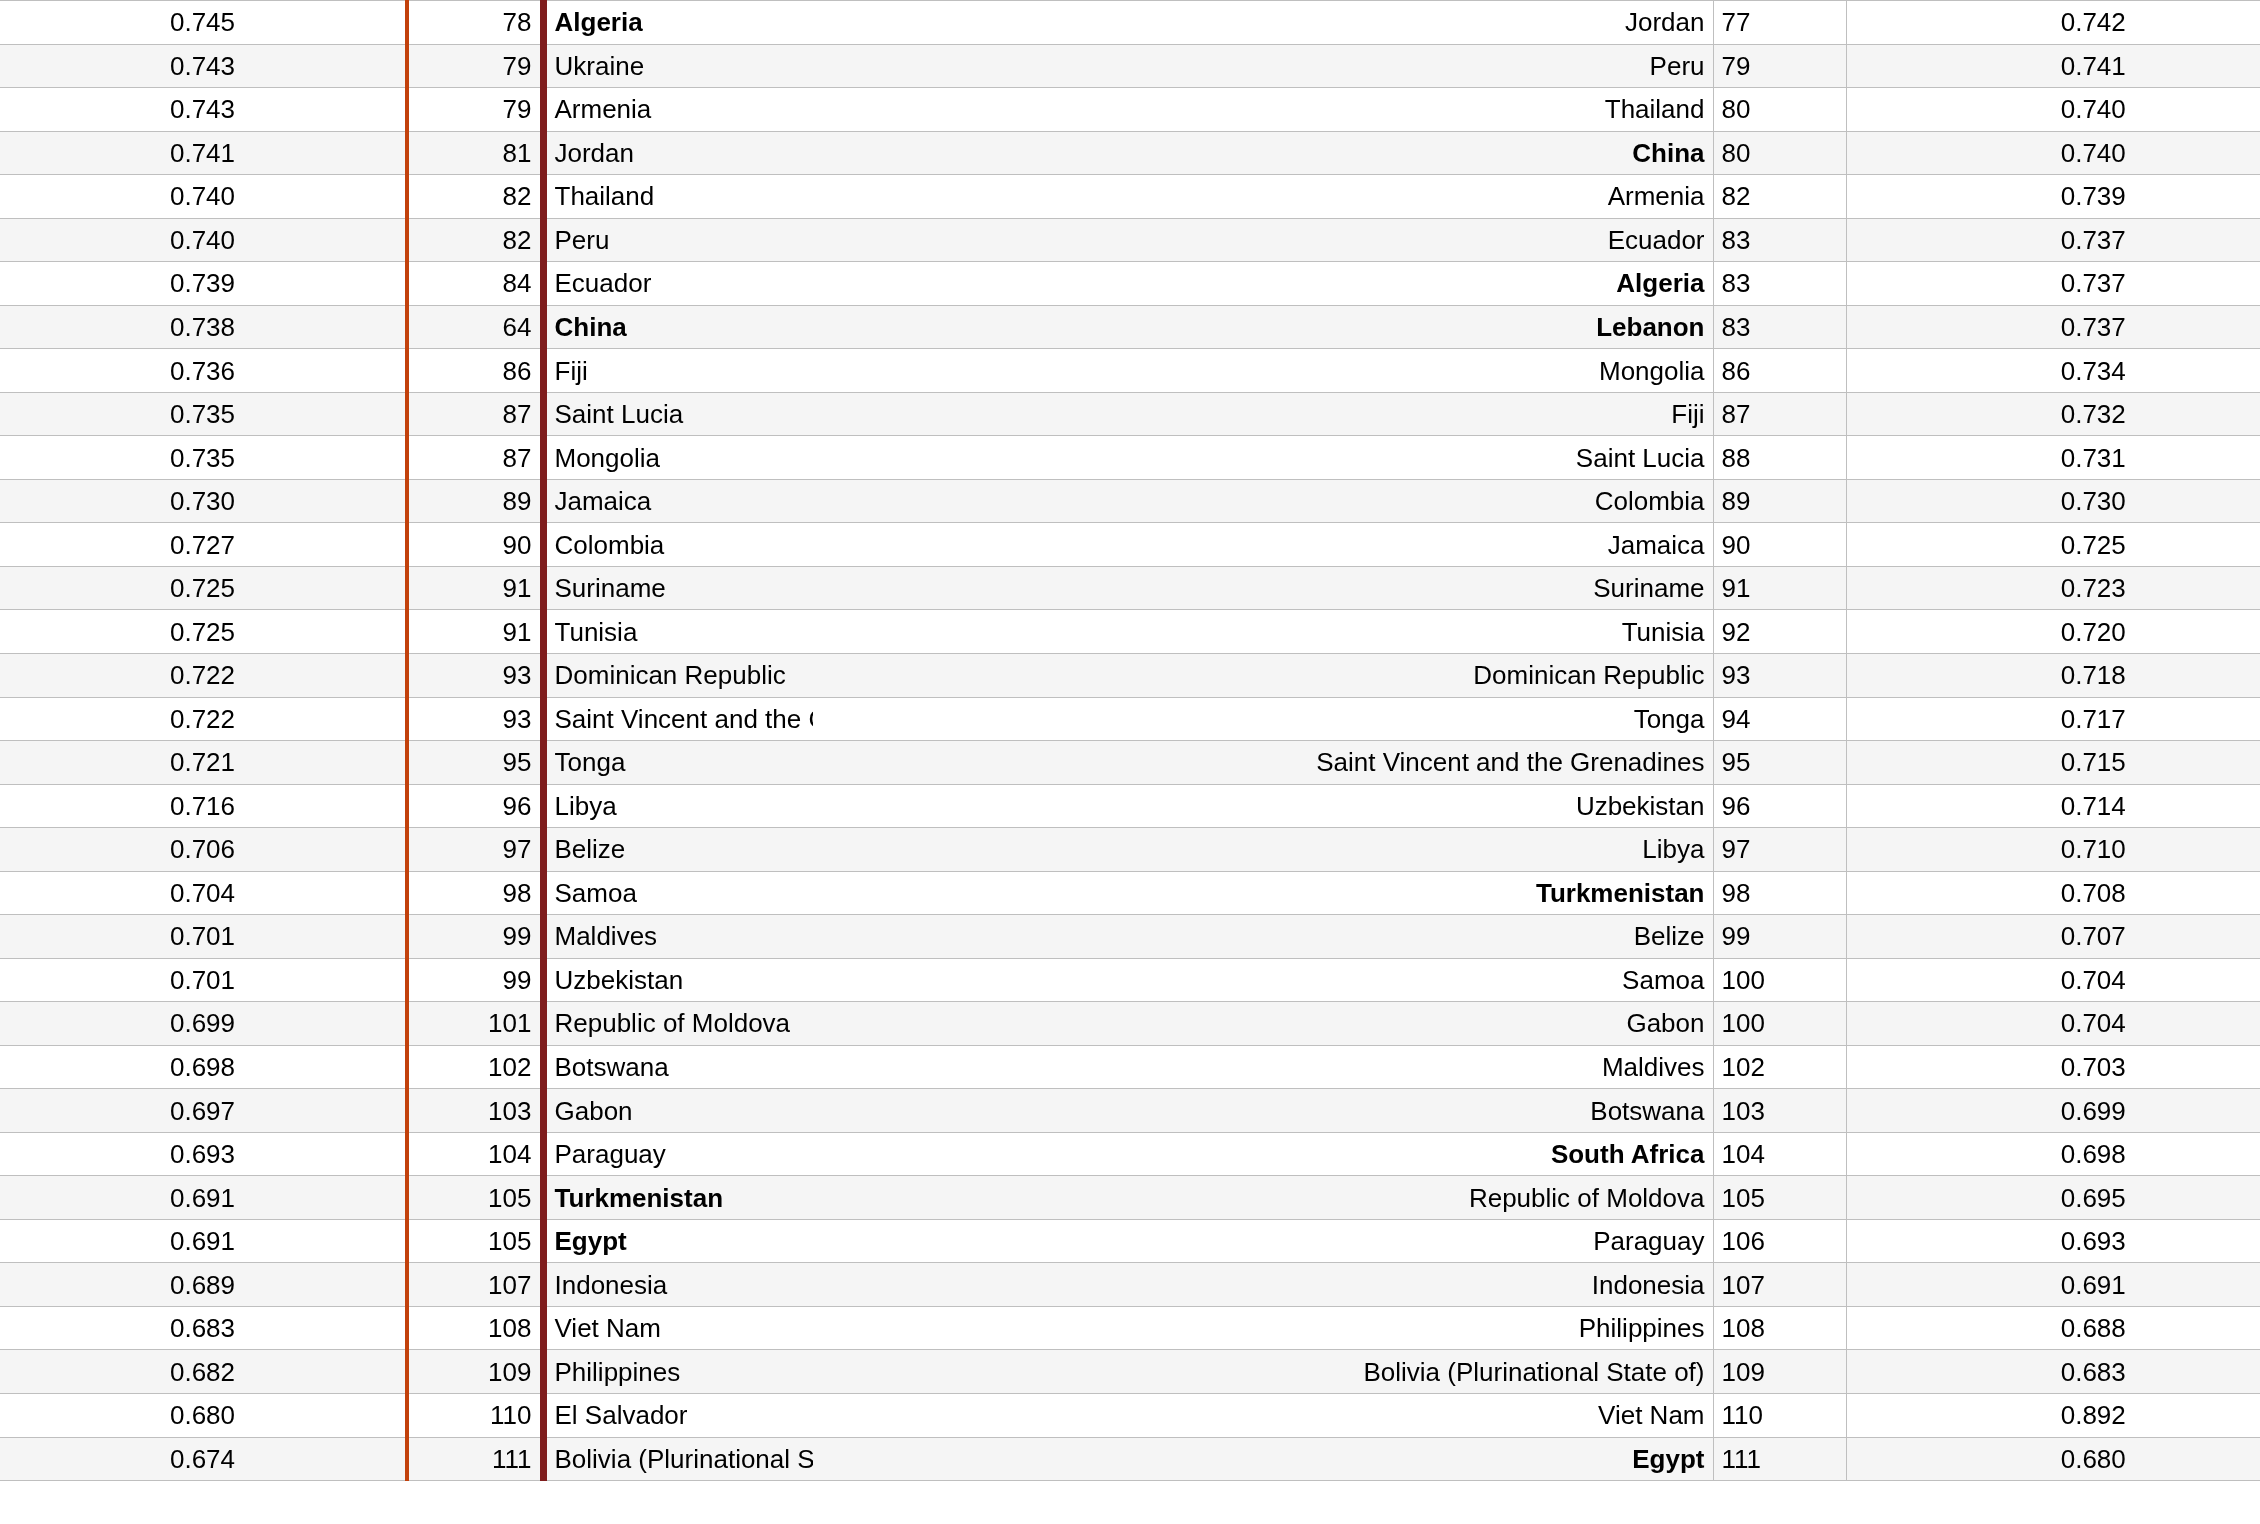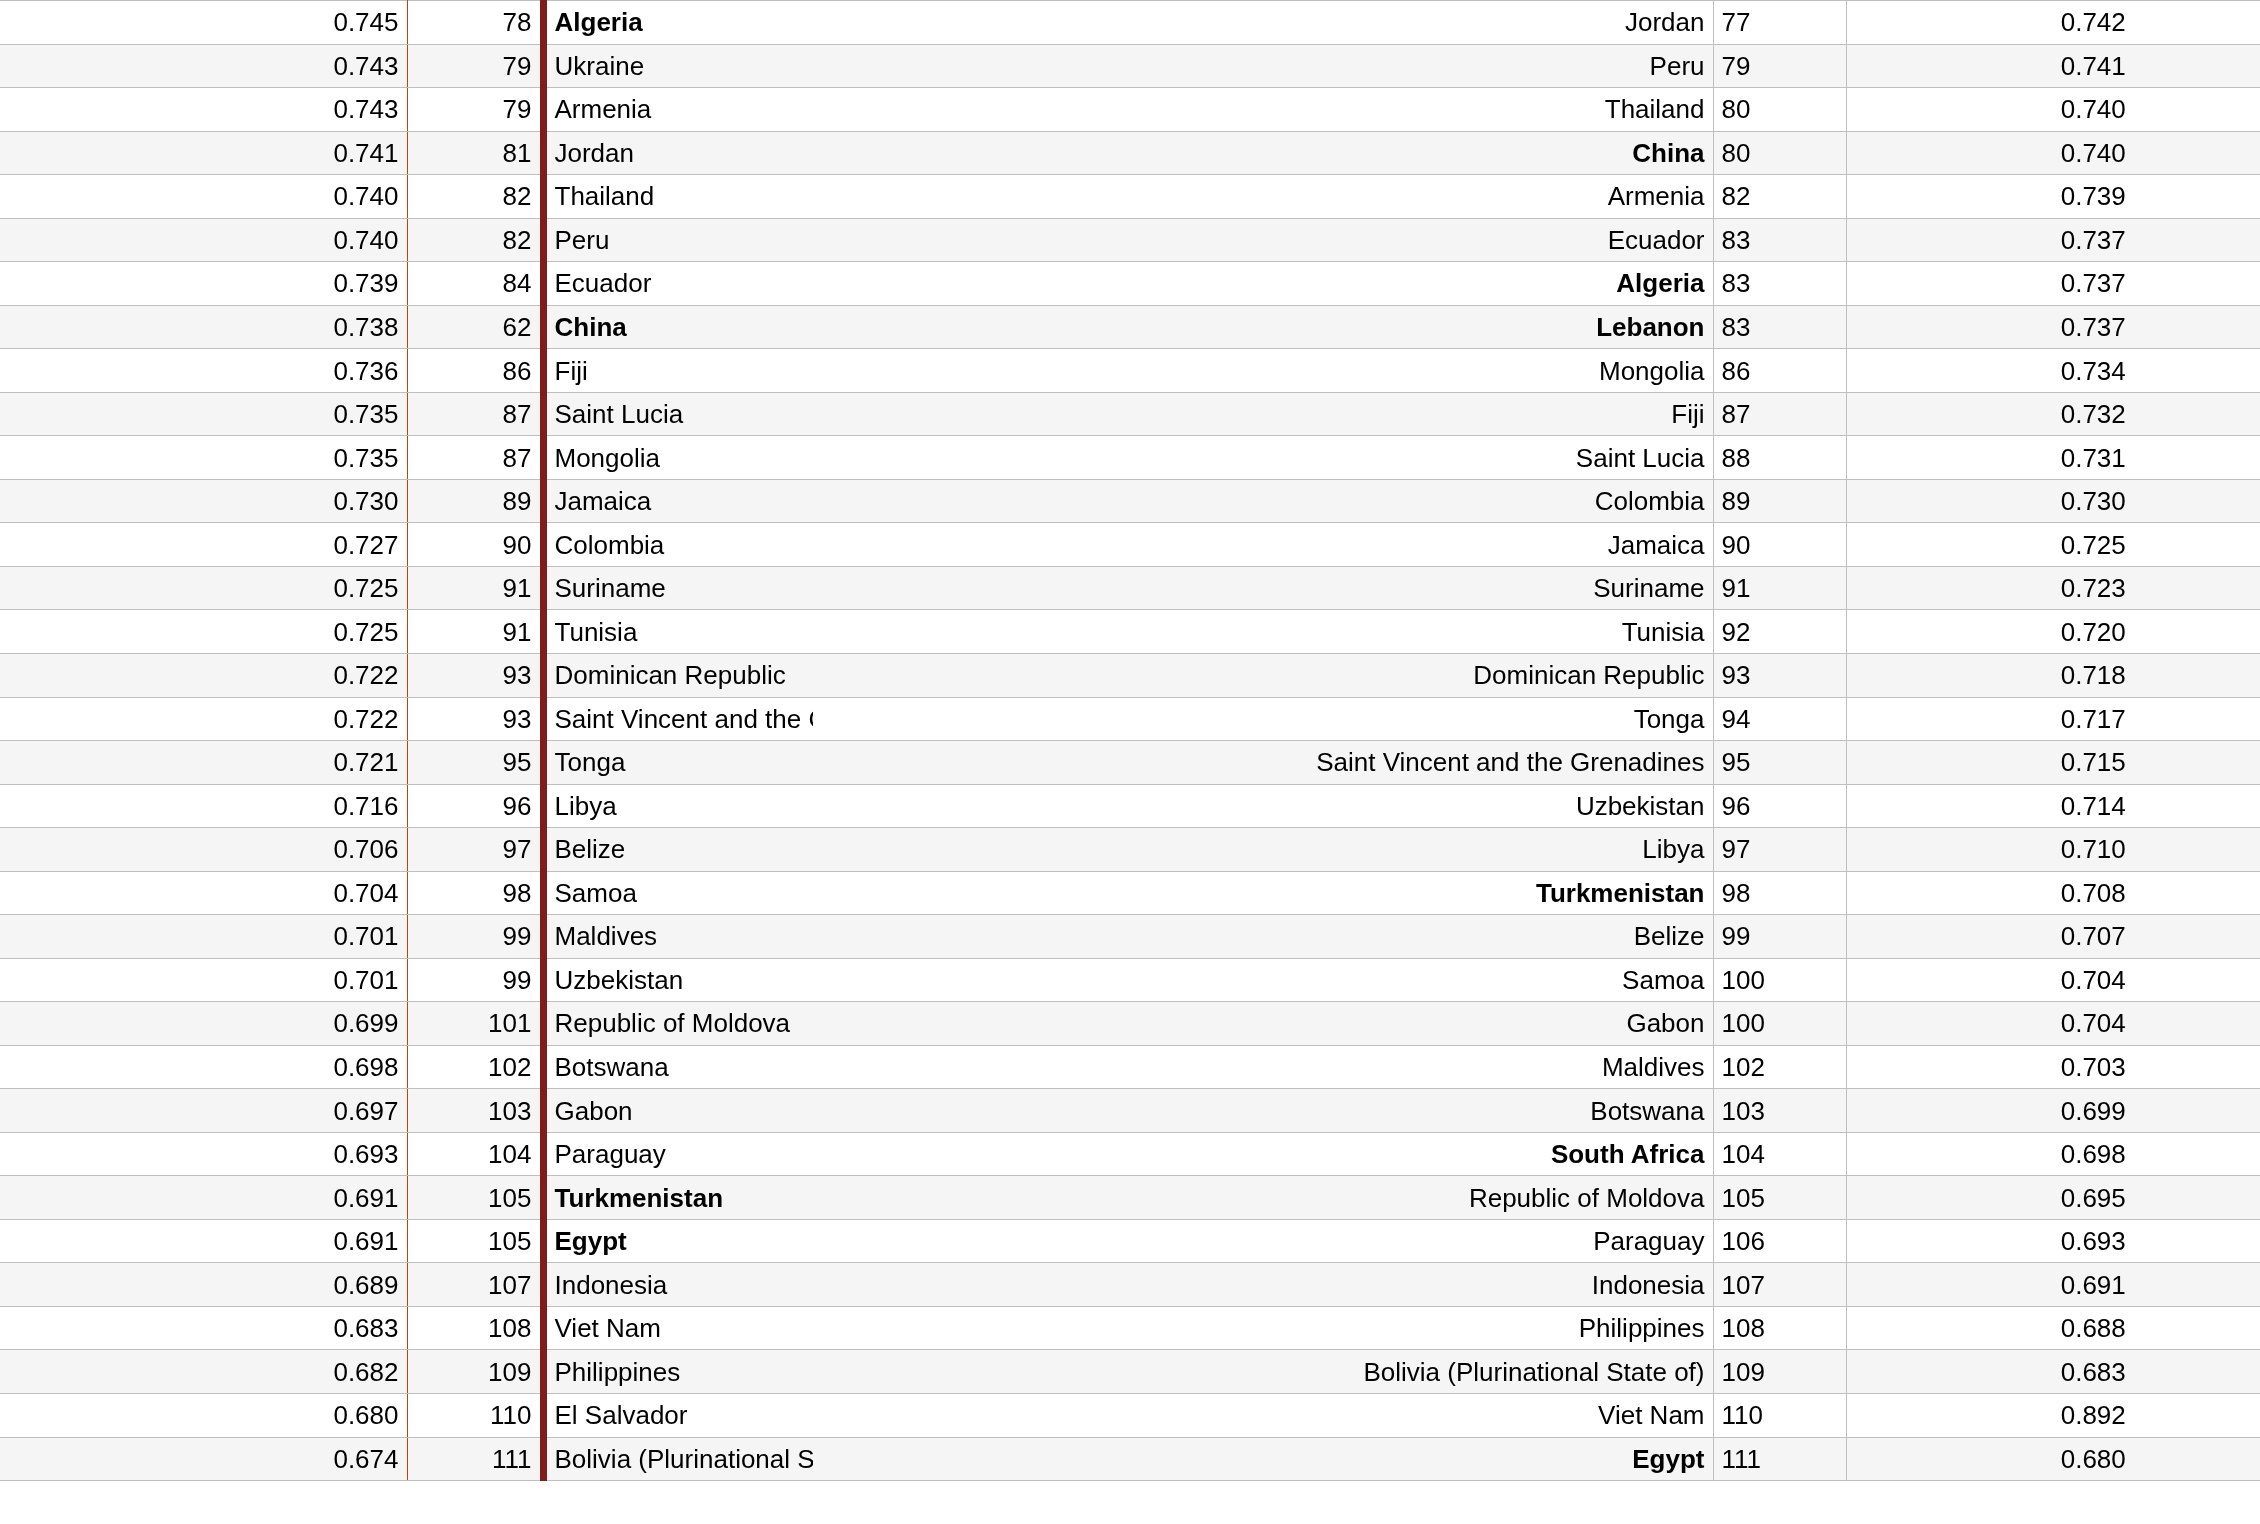--- a/index.html
+++ b/index.html
@@ -38,23 +38,23 @@
     box-sizing: border-box;
   }
 
   
   #table-root tr.odd  td { background: #ffffff; }
   #table-root tr.even td { background: #f5f5f5; }
 
   
   .col-lvalue {
     width: 407px;
-    text-align: right;
+    text-align: center;
     padding-right: 57px;
-    border-right: 1px solid #c2410c;
+    border-right: 4px solid #c2410c;
   }
   .col-lrank {
     width: 136px;
     text-align: right;
     padding-right: 12px;
     border-right: 7px solid #7f1d1d;
   }
   .col-lcountry {
     width: 270px;
     text-align: left;
@@ -145,21 +145,21 @@
       <tr class="odd">
         <td class="col-lvalue">0.739</td>
         <td class="col-lrank">84</td>
         <td class="col-lcountry">Ecuador</td>
         <td class="col-rcountry hl-purple">Algeria</td>
         <td class="col-rrank">83</td>
         <td class="col-rvalue">0.737</td>
       </tr>
       <tr class="even">
         <td class="col-lvalue">0.738</td>
-        <td class="col-lrank">62</td>
+        <td class="col-lrank">64</td>
         <td class="col-lcountry hl-blue">China</td>
         <td class="col-rcountry hl-purple">Lebanon</td>
         <td class="col-rrank">83</td>
         <td class="col-rvalue">0.737</td>
       </tr>
       <tr class="odd">
         <td class="col-lvalue">0.736</td>
         <td class="col-lrank">86</td>
         <td class="col-lcountry">Fiji</td>
         <td class="col-rcountry">Mongolia</td>

